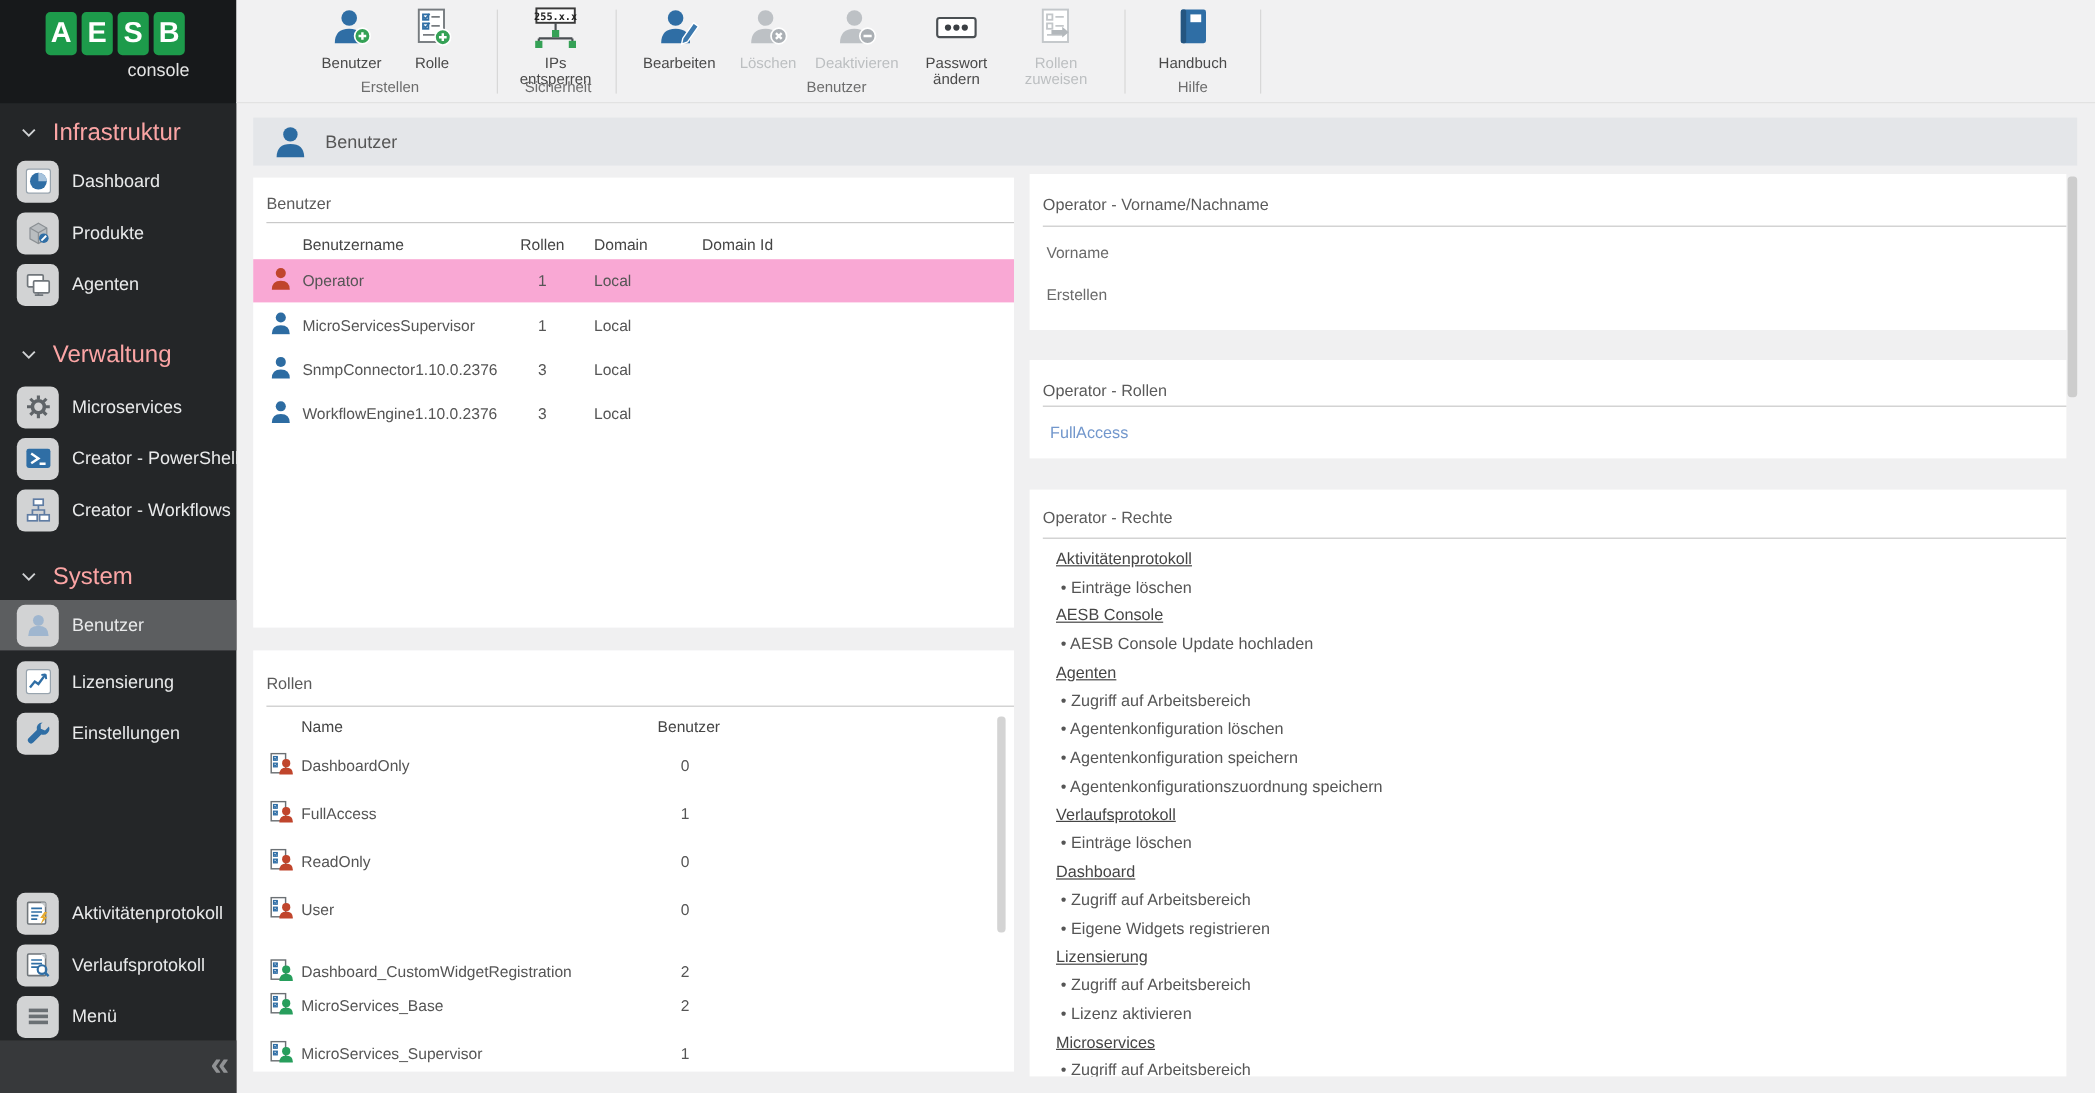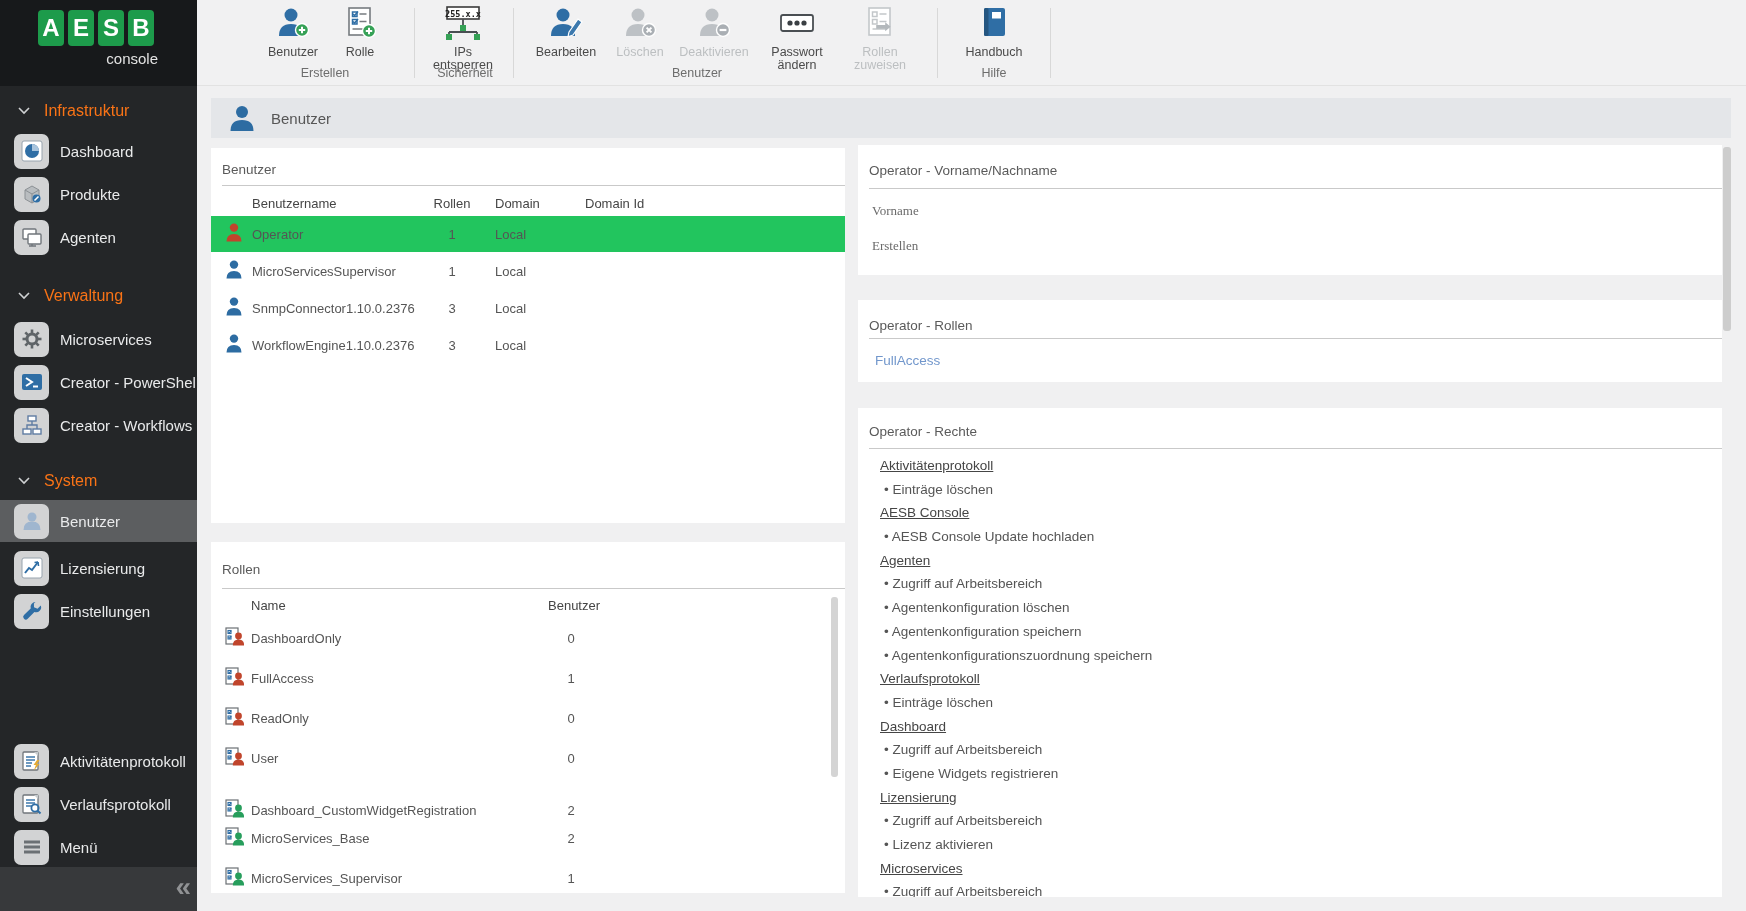--- a/index.html
+++ b/index.html
@@ -5,21 +5,21 @@
   * { margin:0; padding:0; box-sizing:border-box; }
   html,body { width:1746px; height:911px; overflow:hidden; }
   body { font-family:"Liberation Sans", sans-serif; background:#f0f0f1; position:relative; color:#555; }
 
   
   #sidebar { position:absolute; left:0; top:0; width:197px; height:911px; background:#242628; }
   #sidebar-header { position:absolute; left:0; top:0; width:197px; height:86px; background:#17191b; }
   #logo { position:absolute; left:38px; top:10px; display:flex; gap:4px; }
   .logo-tile { width:26px; height:36px; background:#1d9b4b; border-radius:4px; color:#fff; font-size:24px; font-weight:bold; display:flex; align-items:center; justify-content:center; }
   #logo-subtitle { position:absolute; left:0; top:50px; width:158px; text-align:right; color:#e3e3e3; font-size:15px; }
-  .side-section { position:absolute; left:0; width:197px; height:26px; color:#f97316; font-size:16px; display:flex; align-items:center; }
+  .side-section { position:absolute; left:0; width:197px; height:26px; color:#fca5a5; font-size:20px; display:flex; align-items:center; }
   .side-section .chev { margin-left:18px; margin-right:14px; display:flex; }
   .side-item { position:absolute; left:0; width:197px; height:42px; display:flex; align-items:center; cursor:pointer; }
   .side-item.selected { background:#5c5e60; }
   .tile { position:absolute; left:14px; width:35px; height:35px; background:#d2d3d4; border-radius:7px; display:flex; align-items:center; justify-content:center; }
   .side-label { position:absolute; left:60px; color:#e9eaeb; font-size:15px; white-space:nowrap; }
   #sidebar-bottom { position:absolute; left:0; top:867px; width:197px; height:44px; background:#37393b; }
   #collapse-btn { position:absolute; right:8px; top:4px; color:#909294; font-size:28px; font-weight:bold; cursor:pointer; letter-spacing:-2px; }
 
   
   #ribbon { position:absolute; left:197px; top:0; width:1549px; height:86px; background:#f1f1f2; border-bottom:1px solid #e2e2e2; }
@@ -42,37 +42,37 @@
   #roles-card  { left:211px; top:542px; width:634px; height:351px; }
   #detail-name { left:858px; top:145px; width:864px; height:130px; }
   #detail-roles{ left:858px; top:300px; width:864px; height:82px; }
   #detail-rights{ left:858px; top:408px; width:864px; height:489px; overflow:hidden;padding-left:28px; }
   .card-title { position:absolute; left:11px; font-size:13.5px; color:#5a5a5a; }
   .card-rule { position:absolute; left:11px; right:0; height:1px; background:#c9c9c9; }
 
   
   .thead { position:absolute; left:0; right:0; font-size:13px; color:#454545; }
   .u-row { position:absolute; left:0; right:0; height:36px; }
-  .u-row.selected { background:#22c55e;padding-left:40px; }
+  .u-row.selected { background:#f9a8d4;padding-left:40px; }
   .cell { position:absolute; top:50%; transform:translateY(-50%); font-size:13px; color:#555; white-space:nowrap; }
   .c-icon { left:15px; }
   .c-name { left:41px; }
   .c-roles { left:211px; width:60px; text-align:center; }
   .c-domain { left:284px; }
   .c-domid { left:374px; }
   .hc { position:absolute; white-space:nowrap;text-align:right; }
 
   
   .r-row { position:absolute; left:0; right:0; height:40px; }
   .rc-icon { left:14px; }
   .rc-name { left:40px; }
   .rc-count { left:330px; width:60px; text-align:center; }
 
   
-  .field-label { position:absolute; left:14px; font-size:13px; color:#6a6a6a;font-family:Liberation Serif, serif; }
+  .field-label { position:absolute; left:14px; font-size:13px; color:#6a6a6a; }
   .role-link { position:absolute; left:17px; font-size:13.5px; color:#7297cc; cursor:pointer; }
   #rights-list { position:absolute; left:22px; top:50px; right:10px; }
   .right-head { height:23.7px; font-size:13.5px; color:#454545; text-decoration:underline; cursor:pointer; }
   .right-item { height:23.7px; font-size:13.5px; color:#555; padding-left:4px; }
   .right-item::before { content:"• "; color:#555; }
 
   
   .sb-thumb { position:absolute; background:#d4d4d4; border-radius:3px; }
   #roles-scroll { left:831px; top:597px; width:7px; height:180px; }
   #main-scroll { left:1723px; top:147px; width:8px; height:184px; background:#cdcdcd; }

